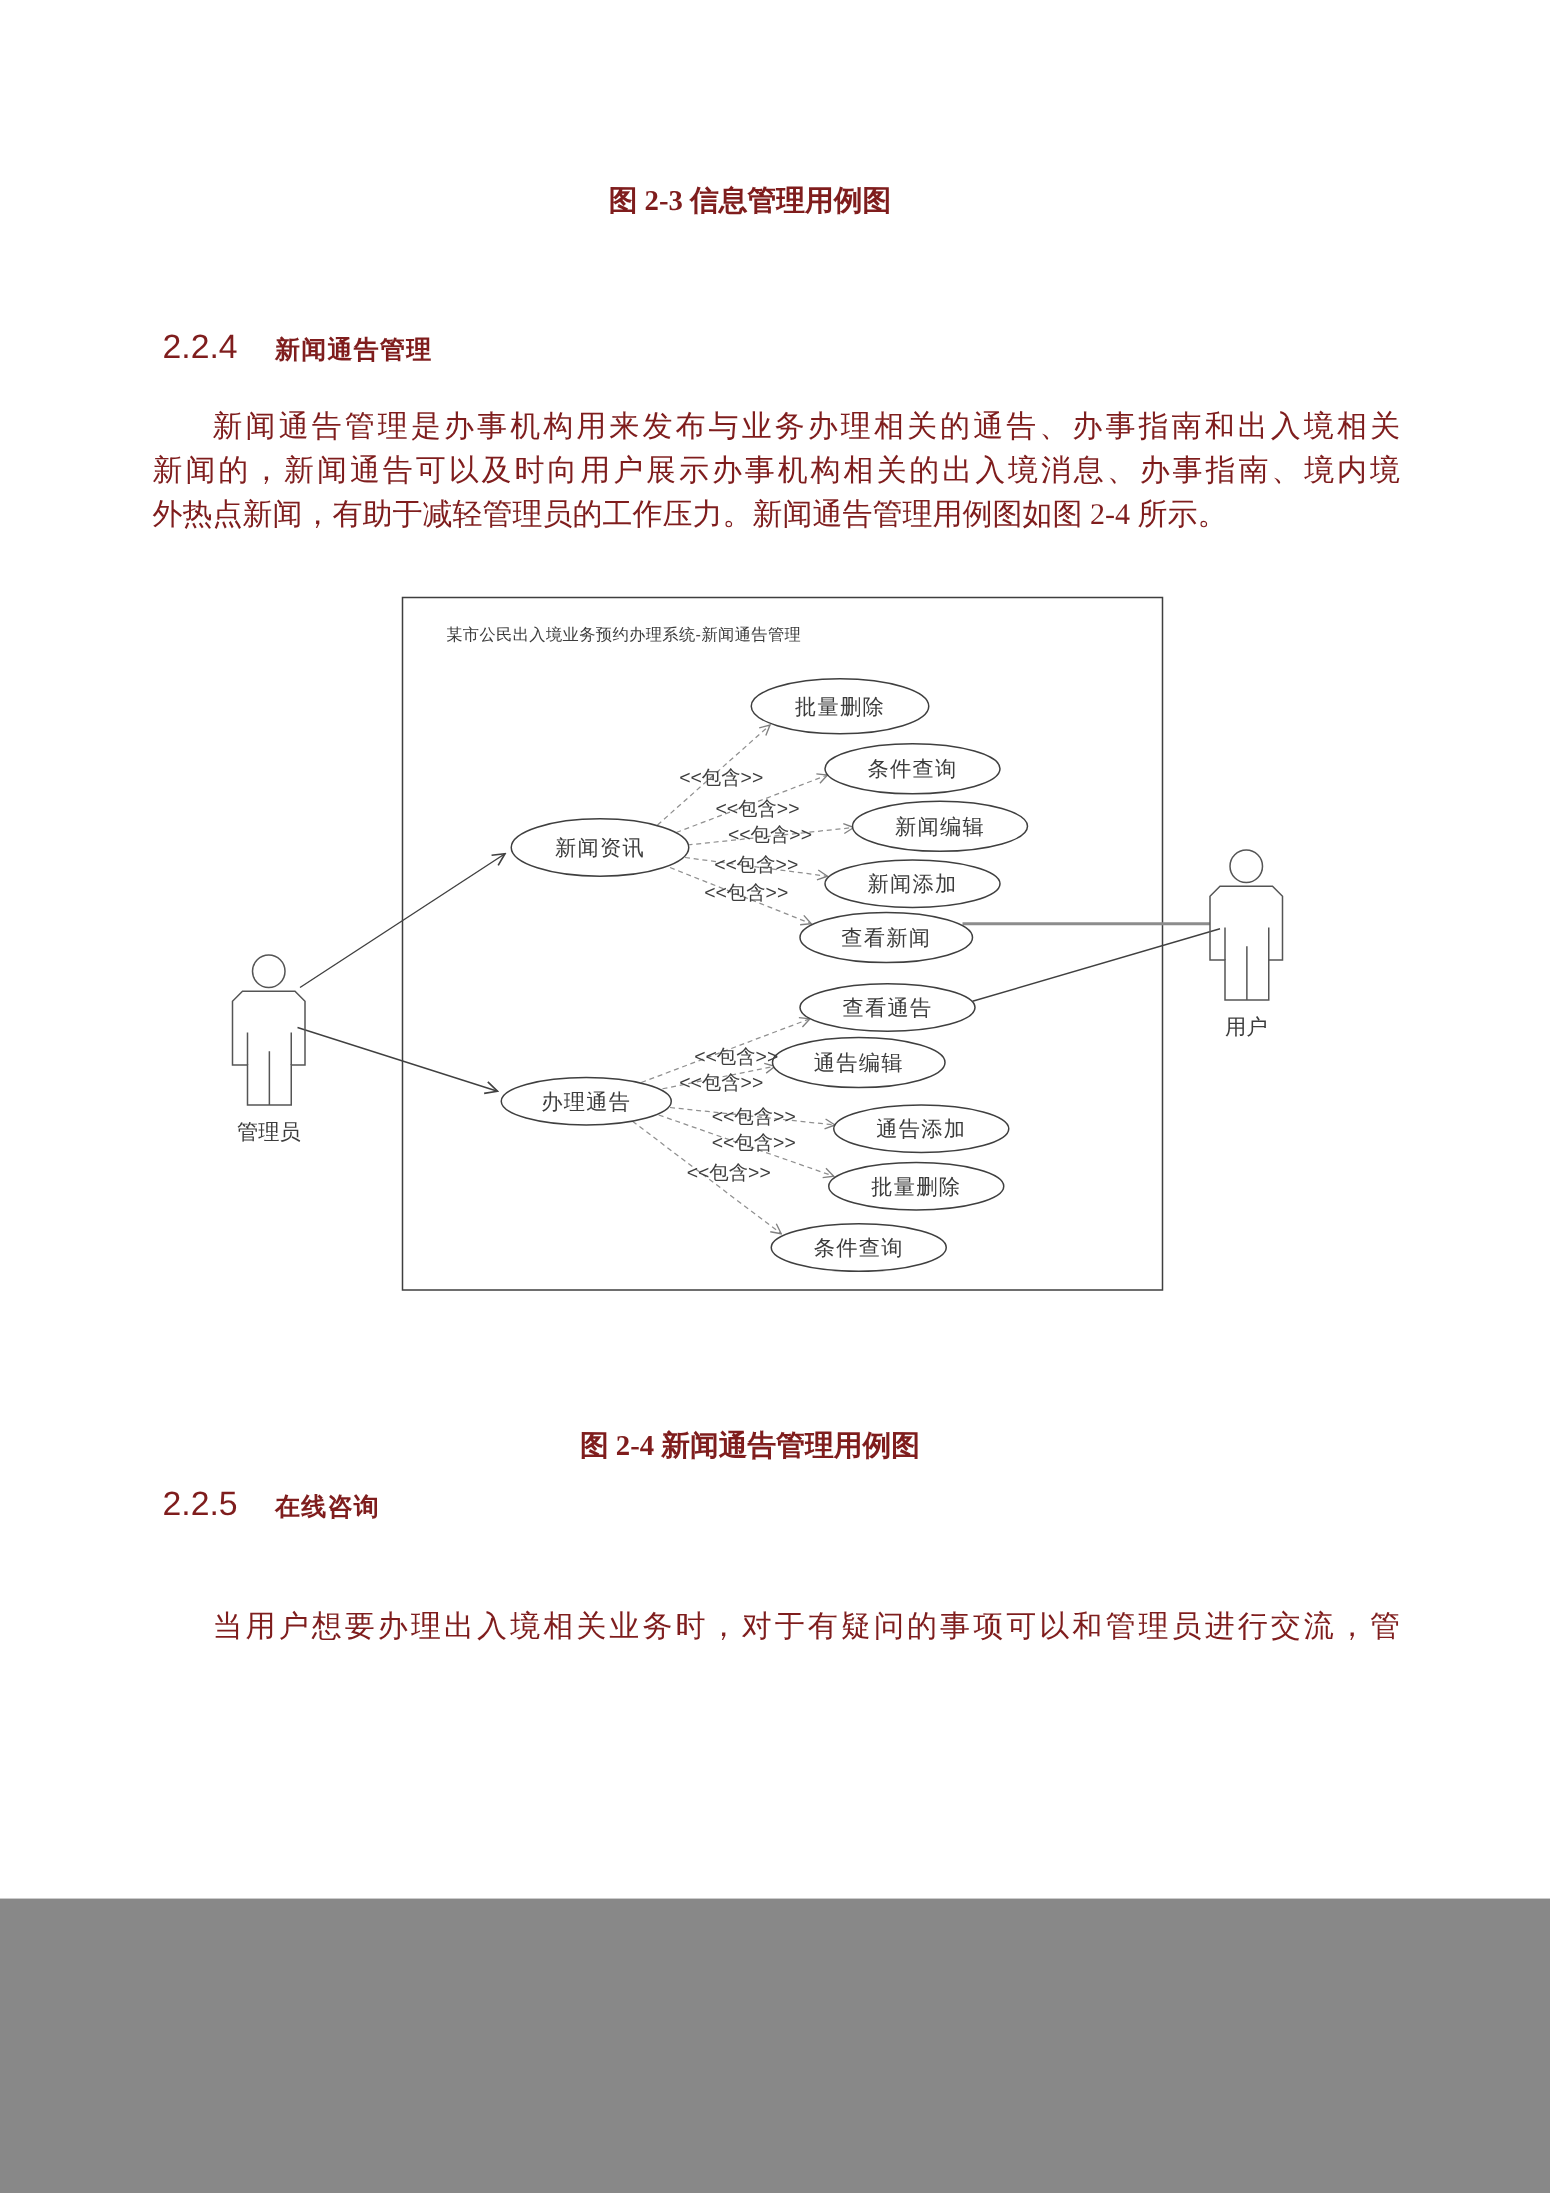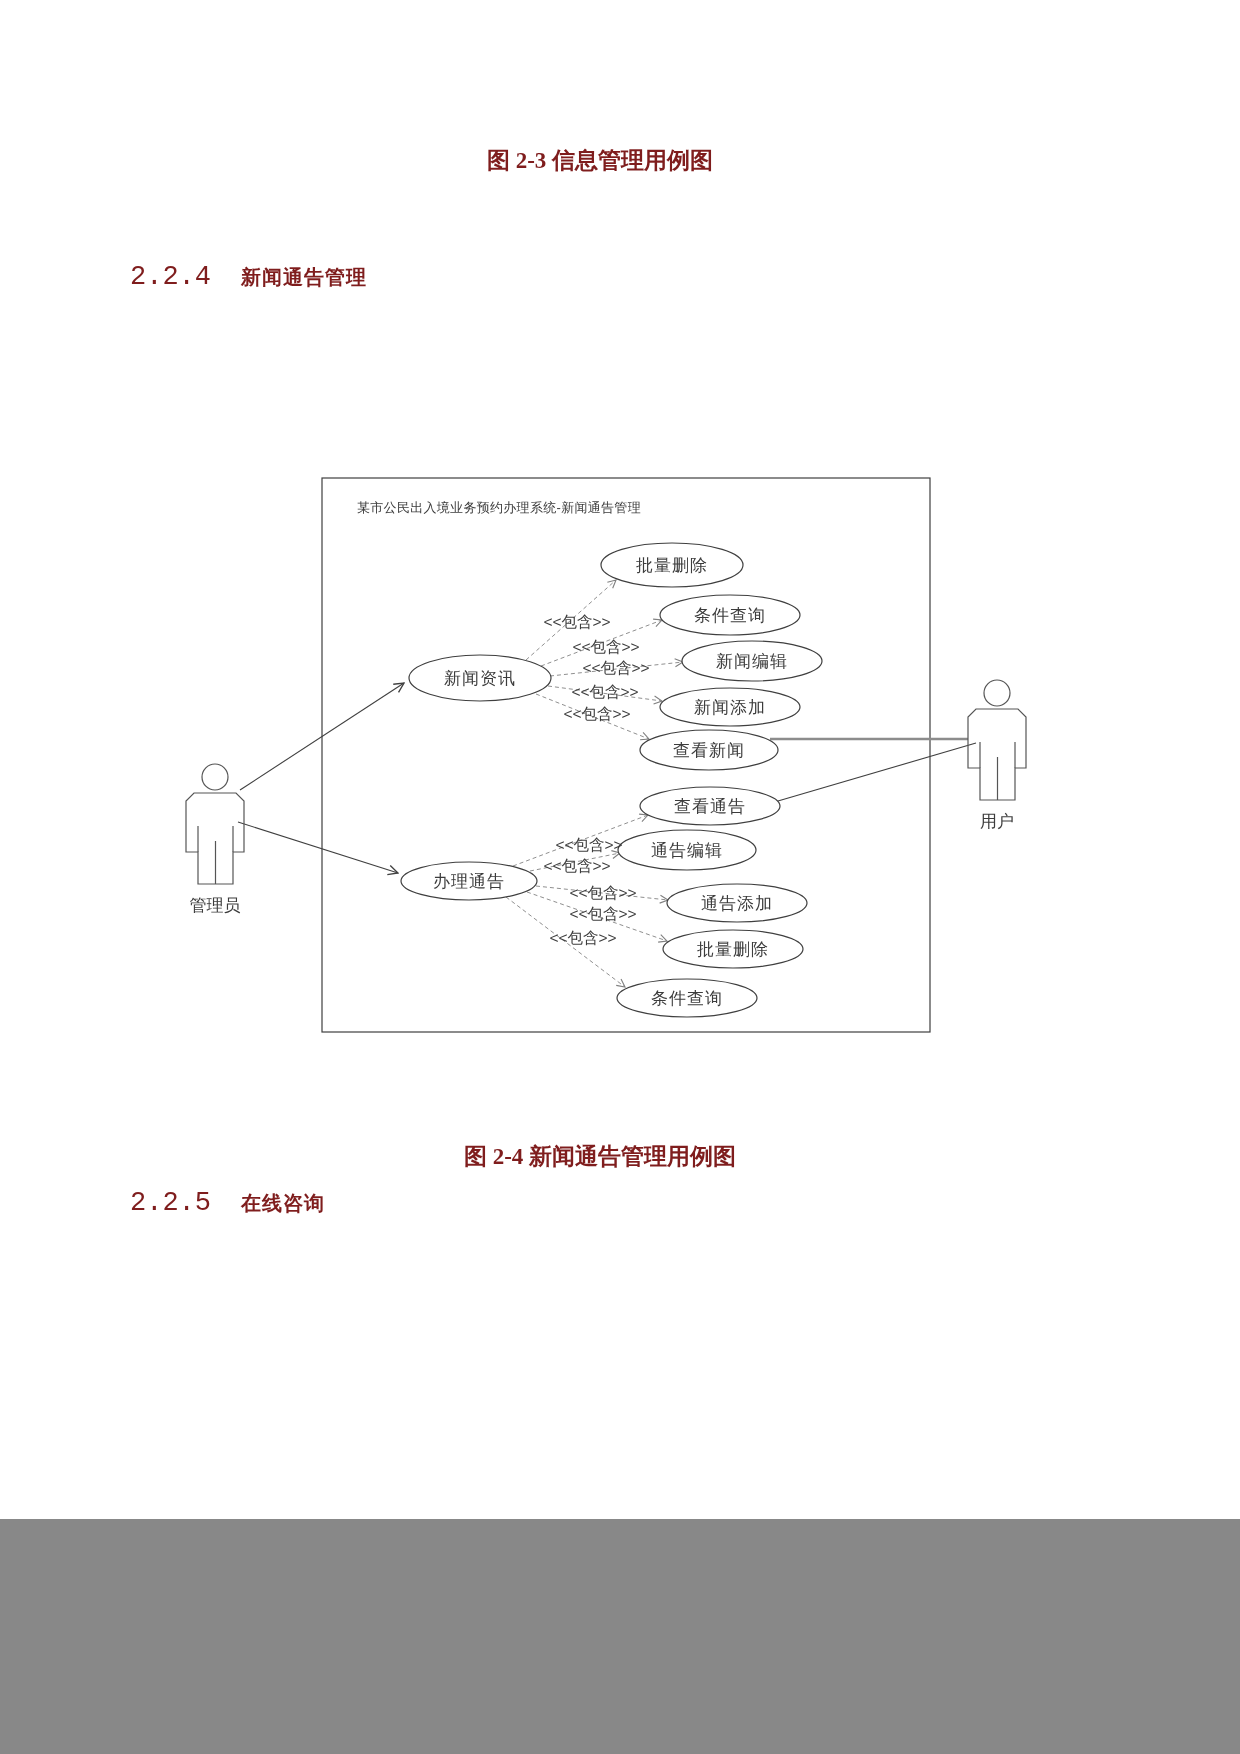--- a/index.html
+++ b/index.html
@@ -19,21 +19,21 @@
     font-weight:bold;
     font-size:23px;
     transform:translateX(-20px);
     white-space:pre;
   }
   .heading{
     position:absolute;left:130px;
     white-space:nowrap;
   }
   .h-num{
-    font-family:Liberation Mono, monospace;
+    font-family:Liberation Sans, sans-serif;
     font-size:27px;
   }
   .h-title{
     font-family:"Liberation Sans", sans-serif;
     font-weight:bold;
     font-size:20px;
     margin-left:30px;
     letter-spacing:1px;
   }
   .para{
@@ -78,20 +78,25 @@
 <body>
 
 <div class="page">
 
   <div class="fig-caption" style="top:145px">图 2-3 信息管理用例图</div>
 
   <div class="heading" style="top:262px">
     <span class="h-num">2.2.4</span><span class="h-title">新闻通告管理</span>
   </div>
 
+  <div class="para" style="top:325px">
+    <div class="pline indent">新闻通告管理是办事机构用来发布与业务办理相关的通告、办事指南和出入境相关</div>
+    <div class="pline">新闻的，新闻通告可以及时向用户展示办事机构相关的出入境消息、办事指南、境内境</div>
+    <div class="pline plast">外热点新闻，有助于减轻管理员的工作压力。新闻通告管理用例图如图 2-4 所示。</div>
+  </div>
 
   <svg class="diagram-svg" width="1240" height="1100" viewBox="0 0 1240 1100">
     <defs>
       <marker id="arrowDark" viewBox="0 0 10 10" refX="9" refY="5" markerWidth="11" markerHeight="11" orient="auto">
         <path d="M1,1 L9,5 L1,9" fill="none" stroke="#404040" stroke-width="1.1"></path>
       </marker>
       <marker id="arrowGray" viewBox="0 0 10 10" refX="9" refY="5" markerWidth="10" markerHeight="10" orient="auto">
         <path d="M1,1 L9,5 L1,9" fill="none" stroke="#808080" stroke-width="1.1"></path>
       </marker>
     </defs>
@@ -198,17 +203,18 @@
     </g>
   </svg>
 
   <div class="fig-caption" style="top:1141px">图 2-4 新闻通告管理用例图</div>
 
   <div class="heading" style="top:1188px">
     <span class="h-num">2.2.5</span><span class="h-title">在线咨询</span>
   </div>
 
   <div class="para" style="top:1285px">
+    <div class="pline indent">当用户想要办理出入境相关业务时，对于有疑问的事项可以和管理员进行交流，管</div>
   </div>
 
   <div class="page-number">6</div>
 
 </div>
 
 </body></html>

